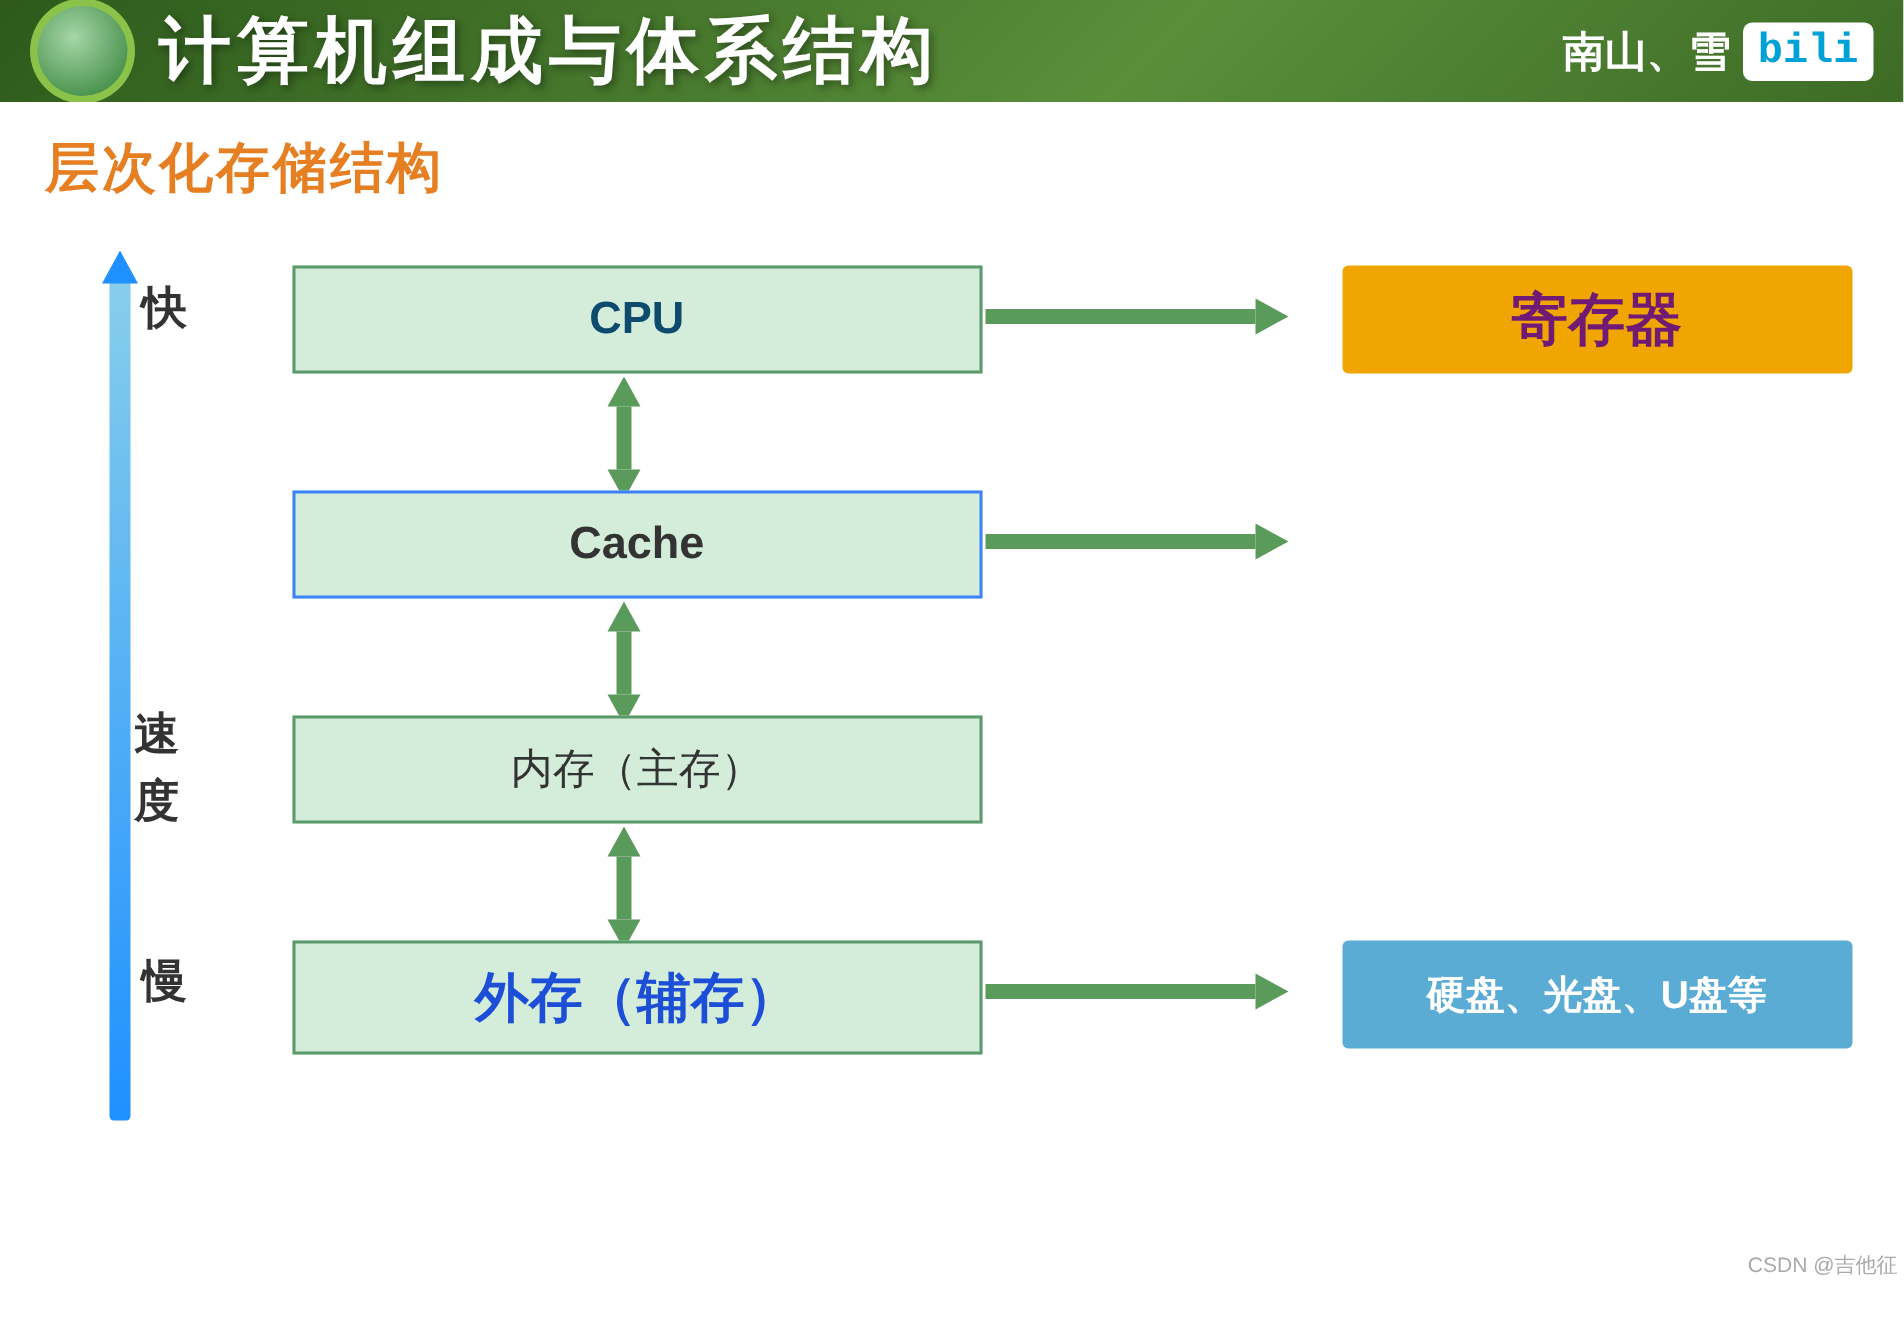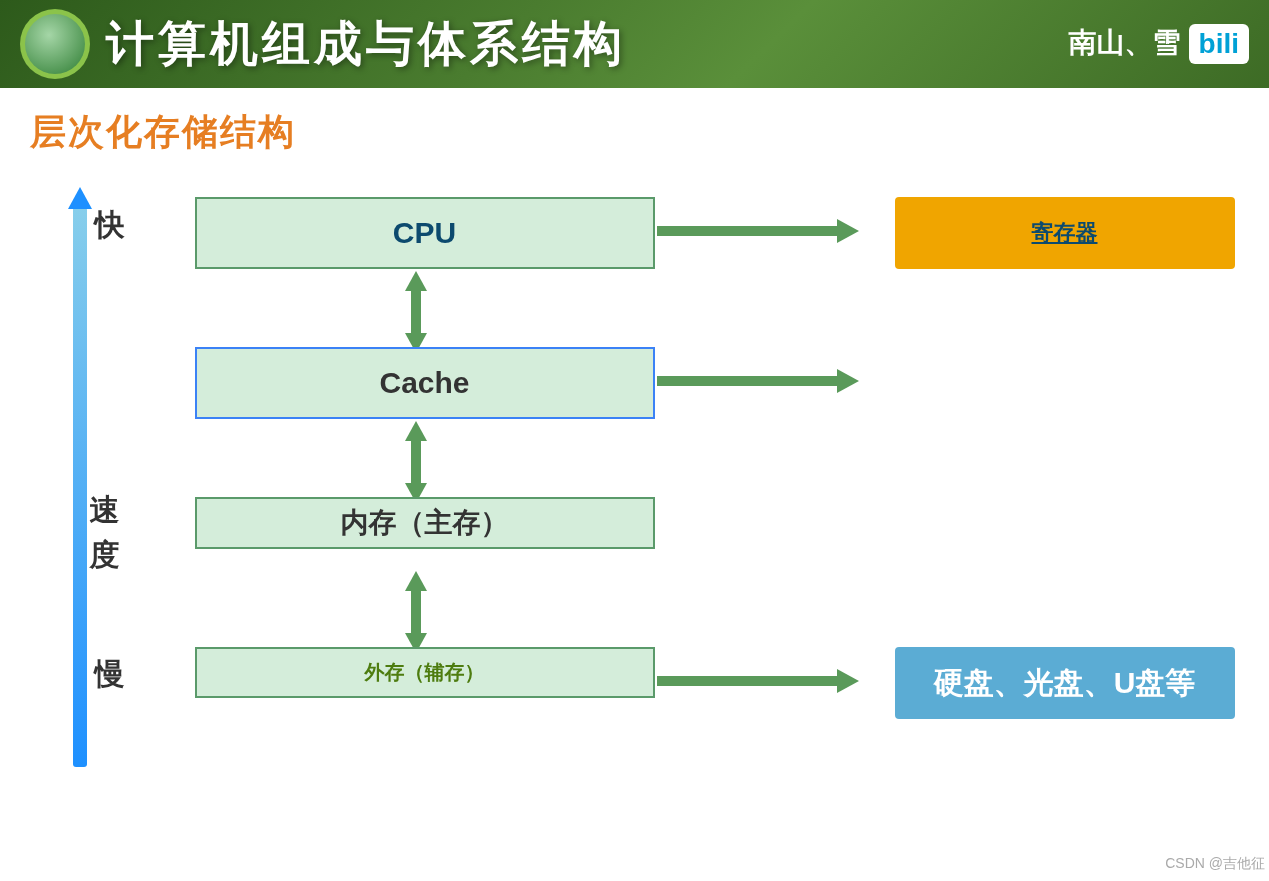--- a/index.html
+++ b/index.html
@@ -8,21 +8,21 @@
       height: 881px;
       background: #fff;
       font-family: 'Microsoft YaHei', 'SimHei', sans-serif;
       overflow: hidden;
       position: relative;
     }
 
     
     .header {
       width: 100%;
-      height: 88px;
+      height: 68px;
       background: linear-gradient(135deg, #2d5a1b 0%, #4a7c2f 40%, #5a8f3a 60%, #3d6b25 100%);
       display: flex;
       align-items: center;
       justify-content: space-between;
       padding: 0 20px;
       position: relative;
     }
     .header-left {
       display: flex;
       align-items: center;
@@ -46,22 +46,23 @@
     }
     .header-title {
       font-size: 48px;
       font-weight: 900;
       color: #fff;
       letter-spacing: 4px;
       text-shadow: 2px 2px 6px rgba(0,0,0,0.4);
     }
     .header-right {
       display: flex;
-      align-items: flex-start;
+      align-items: flex-end;
       gap: 8px;
+      font-family: Liberation Mono, monospace;
     }
     .header-author {
       font-size: 28px;
       color: #fff;
       font-weight: 600;
     }
     .bili-logo {
       font-size: 28px;
       font-weight: 900;
       color: #00a1d6;
@@ -180,21 +181,21 @@
 
     <div style="position:absolute; top:20px; left:160px; width:460px; height:72px; border:2px solid #5a9a6a; background:#d4edda; display:flex; align-items:center; justify-content:center; font-size:30px; font-weight:600; color:#0c4a6e;">
       <span>CPU</span>
     </div>
 
     <div style="position:absolute; top:42px; left:622px; display:flex; align-items:center;">
       <div style="width:180px; height:10px; background:#5a9a5a;"></div>
       <div style="width:0; height:0; border-top:12px solid transparent; border-bottom:12px solid transparent; border-left:22px solid #5a9a5a;"></div>
     </div>
 
-    <div style="position:absolute; top:20px; right:0; width:340px; height:72px; background:#f0a500; display:flex; align-items:center; justify-content:center; font-size:22px; font-weight:600; color:#0c4a6e; border-radius:4px;text-decoration:underline;">
+    <div style="position:absolute; top:20px; right:0; width:340px; height:72px; background:#f0a500; display:flex; align-items:center; justify-content:center; font-size:38px; font-weight:600; color:#701a75; border-radius:4px;">
       <span>寄存器</span>
     </div>
 
     <div style="position:absolute; top:94px; left:366px; display:flex; flex-direction:column; align-items:center; width:30px;">
       <div style="width:0; height:0; border-left:11px solid transparent; border-right:11px solid transparent; border-bottom:20px solid #5a9a5a;"></div>
       <div style="width:10px; height:42px; background:#5a9a5a;"></div>
       <div style="width:0; height:0; border-left:11px solid transparent; border-right:11px solid transparent; border-top:20px solid #5a9a5a;"></div>
     </div>
 
     <div style="position:absolute; top:170px; left:160px; width:460px; height:72px; border:2px solid #3b82f6; background:#d4edda; display:flex; align-items:center; justify-content:center; font-size:30px; font-weight:600; color:#333;">
@@ -206,39 +207,39 @@
       <div style="width:0; height:0; border-top:12px solid transparent; border-bottom:12px solid transparent; border-left:22px solid #5a9a5a;"></div>
     </div>
 
 
     <div style="position:absolute; top:244px; left:366px; display:flex; flex-direction:column; align-items:center; width:30px;">
       <div style="width:0; height:0; border-left:11px solid transparent; border-right:11px solid transparent; border-bottom:20px solid #5a9a5a;"></div>
       <div style="width:10px; height:42px; background:#5a9a5a;"></div>
       <div style="width:0; height:0; border-left:11px solid transparent; border-right:11px solid transparent; border-top:20px solid #5a9a5a;"></div>
     </div>
 
-    <div style="position:absolute; top:320px; left:160px; width:460px; height:52px; border:2px solid #5a9a6a; background:#d4edda; display:flex; align-items:center; justify-content:center; font-size:28px; font-weight:700; color:#333;">
+    <div style="position:absolute; top:320px; left:160px; width:460px; height:72px; border:2px solid #5a9a6a; background:#d4edda; display:flex; align-items:center; justify-content:center; font-size:28px; font-weight:400; color:#333;">
       <span>内存（主存）</span>
     </div>
 
     <div style="position:absolute; top:394px; left:366px; display:flex; flex-direction:column; align-items:center; width:30px;">
       <div style="width:0; height:0; border-left:11px solid transparent; border-right:11px solid transparent; border-bottom:20px solid #5a9a5a;"></div>
       <div style="width:10px; height:42px; background:#5a9a5a;"></div>
       <div style="width:0; height:0; border-left:11px solid transparent; border-right:11px solid transparent; border-top:20px solid #5a9a5a;"></div>
     </div>
 
-    <div style="position:absolute; top:470px; left:160px; width:460px; height:51px; border:2px solid #5a9a6a; background:#d4edda; display:flex; align-items:center; justify-content:center; font-size:20px; font-weight:600; color:#4d7c0f;">
+    <div style="position:absolute; top:470px; left:160px; width:460px; height:76px; border:2px solid #5a9a6a; background:#d4edda; display:flex; align-items:center; justify-content:center; font-size:36px; font-weight:600; color:#1d4ed8;">
       <span>外存（辅存）</span>
     </div>
 
     <div style="position:absolute; top:492px; left:622px; display:flex; align-items:center;">
       <div style="width:180px; height:10px; background:#5a9a5a;"></div>
       <div style="width:0; height:0; border-top:12px solid transparent; border-bottom:12px solid transparent; border-left:22px solid #5a9a5a;"></div>
     </div>
 
-    <div style="position:absolute; top:470px; right:0; width:340px; height:72px; background:#5bacd4; display:flex; align-items:center; justify-content:center; font-size:30px; font-weight:600; color:#fff; border-radius:4px;">
+    <div style="position:absolute; top:470px; right:0; width:340px; height:72px; background:#5bacd4; display:flex; align-items:center; justify-content:center; font-size:26px; font-weight:600; color:#fff; border-radius:4px;">
       <span>硬盘、光盘、U盘等</span>
     </div>
 
   </div>
 
   <div class="watermark">CSDN @吉他征</div>
 </div>
 
 </body></html>

